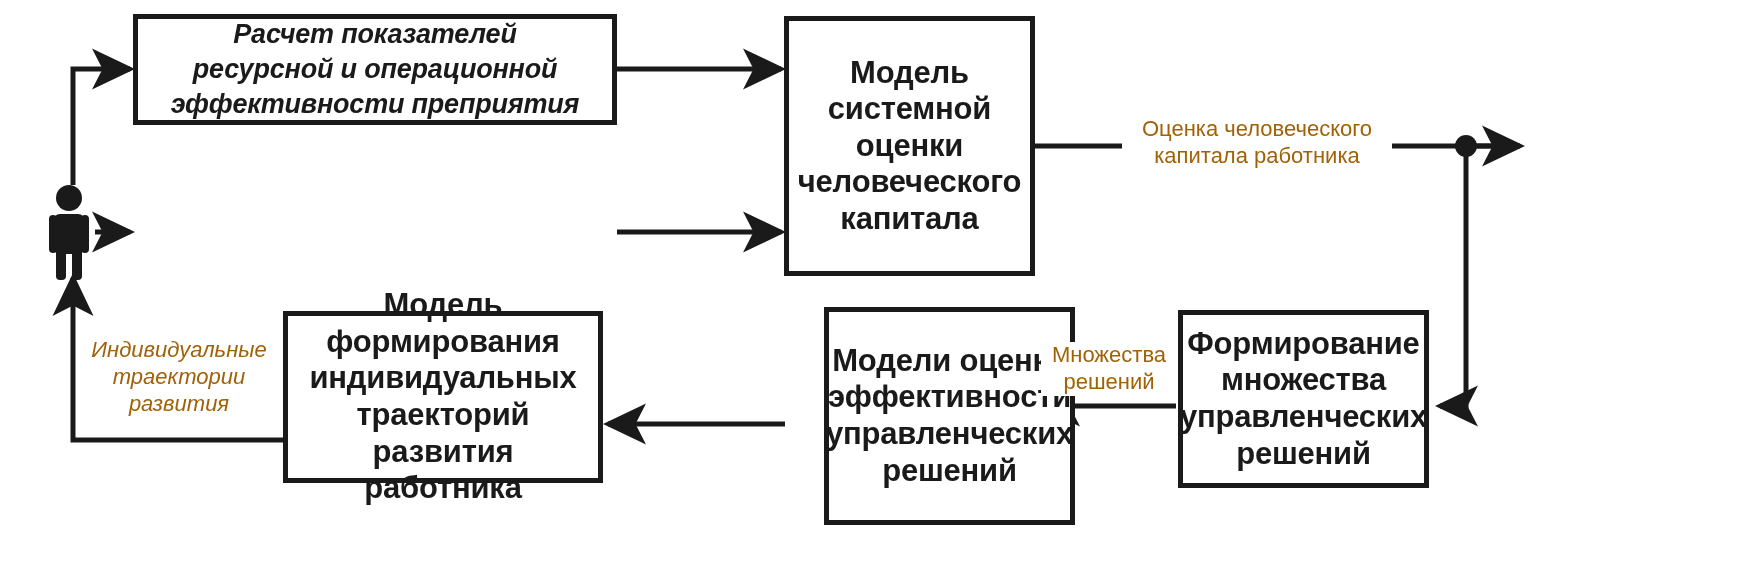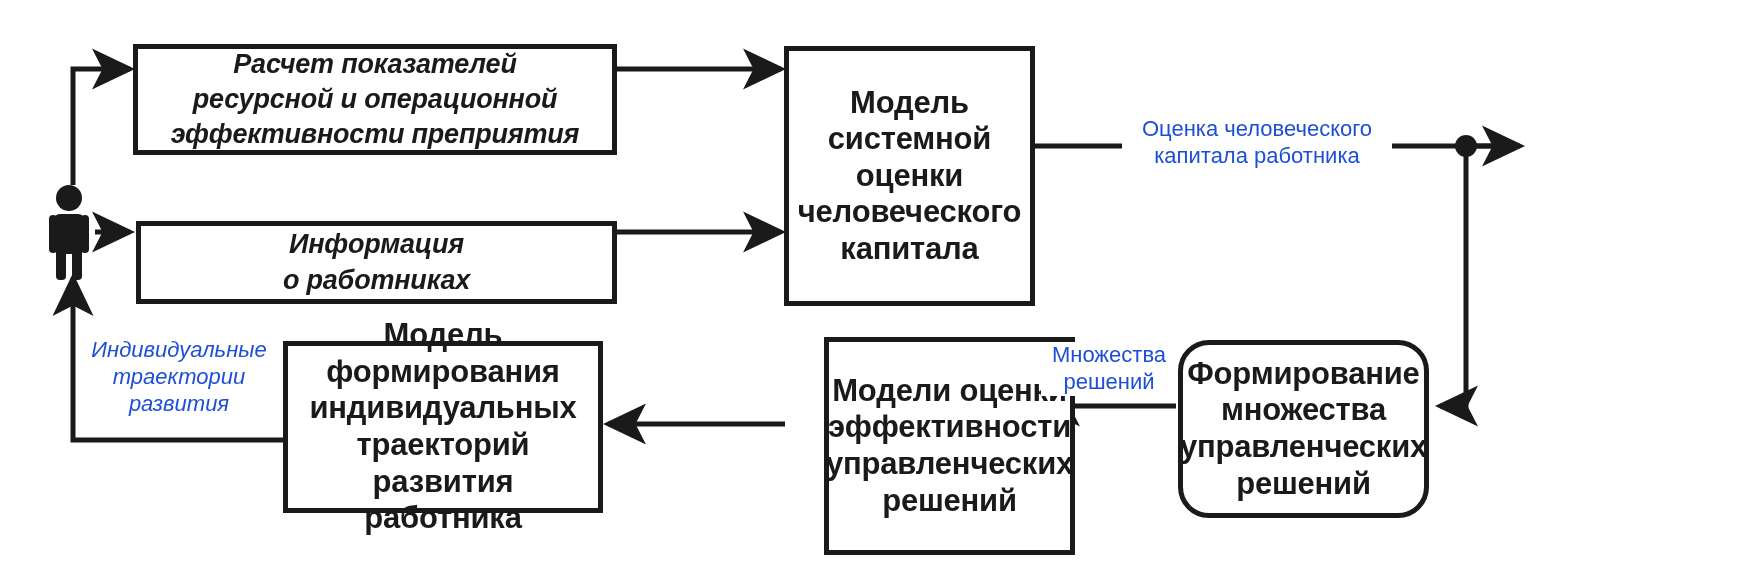--- a/index.html
+++ b/index.html
@@ -11,38 +11,37 @@
   #stage{position:relative;width:1761px;height:581px;background:#fff;}
   svg.layer{position:absolute;left:0;top:0;width:1761px;height:581px;}
 
   .box{
     position:absolute;
     border:5px solid #1a1a1a;
     background:#ffffff;
     box-sizing:border-box;
     display:flex;align-items:center;justify-content:center;
     text-align:center;
-    margin-top:30px;
   }
   .box .txt{
     font-weight:bold;
     font-size:31px;
     line-height:1.18;
     letter-spacing:-0.2px;
     padding:0 6px;
   }
   .box.italic .txt{font-style:italic;font-size:27px;line-height:1.30;}
 
   .edge-label{
     position:absolute;
     text-align:center;
     font-size:22px;
     line-height:1.22;
     font-weight:normal;
-    color:#1d4ed8;
+    color:#a16207;
     background:#ffffff;
     white-space:pre-line;
   }
 </style>
 </head>
 <body>
 
 <div id="stage">
 
   <svg class="layer" viewBox="0 0 1761 581">
@@ -83,24 +82,20 @@
       <rect x="72" y="247" width="10" height="33" rx="4"></rect>
     </g>
   </svg>
 
   <div class="box italic" style="left:133px;top:14px;width:484px;height:111px;">
     <div class="txt" style="white-space:pre-line;">Расчет показателей
 ресурсной и операционной
 эффективности преприятия</div>
   </div>
 
-  <div class="box italic" style="left:136px;top:191px;width:481px;height:83px;">
-    <div class="txt" style="white-space:pre-line;">Информация
-о работниках</div>
-  </div>
 
   <div class="box" style="left:784px;top:16px;width:251px;height:260px;">
     <div class="txt" style="white-space:pre-line;">Модель
 системной
 оценки
 человеческого
 капитала</div>
   </div>
 
   <div class="box" style="left:283px;top:311px;width:320px;height:172px;">
@@ -111,21 +106,21 @@
 работника</div>
   </div>
 
   <div class="box" style="left:824px;top:307px;width:251px;height:218px;">
     <div class="txt" style="white-space:pre-line;">Модели оценки
 эффективности
 управленческих
 решений</div>
   </div>
 
-  <div class="box" style="left:1178px;top:310px;width:251px;height:178px;border-radius:31px;">
+  <div class="box" style="left:1178px;top:310px;width:251px;height:178px;">
     <div class="txt" style="white-space:pre-line;">Формирование
 множества
 управленческих
 решений</div>
   </div>
 
   <div class="edge-label" style="left:1122px;top:116px;width:270px;">Оценка человеческого
 капитала работника</div>
 
   <div class="edge-label" style="left:1041px;top:342px;width:136px;">Множества

